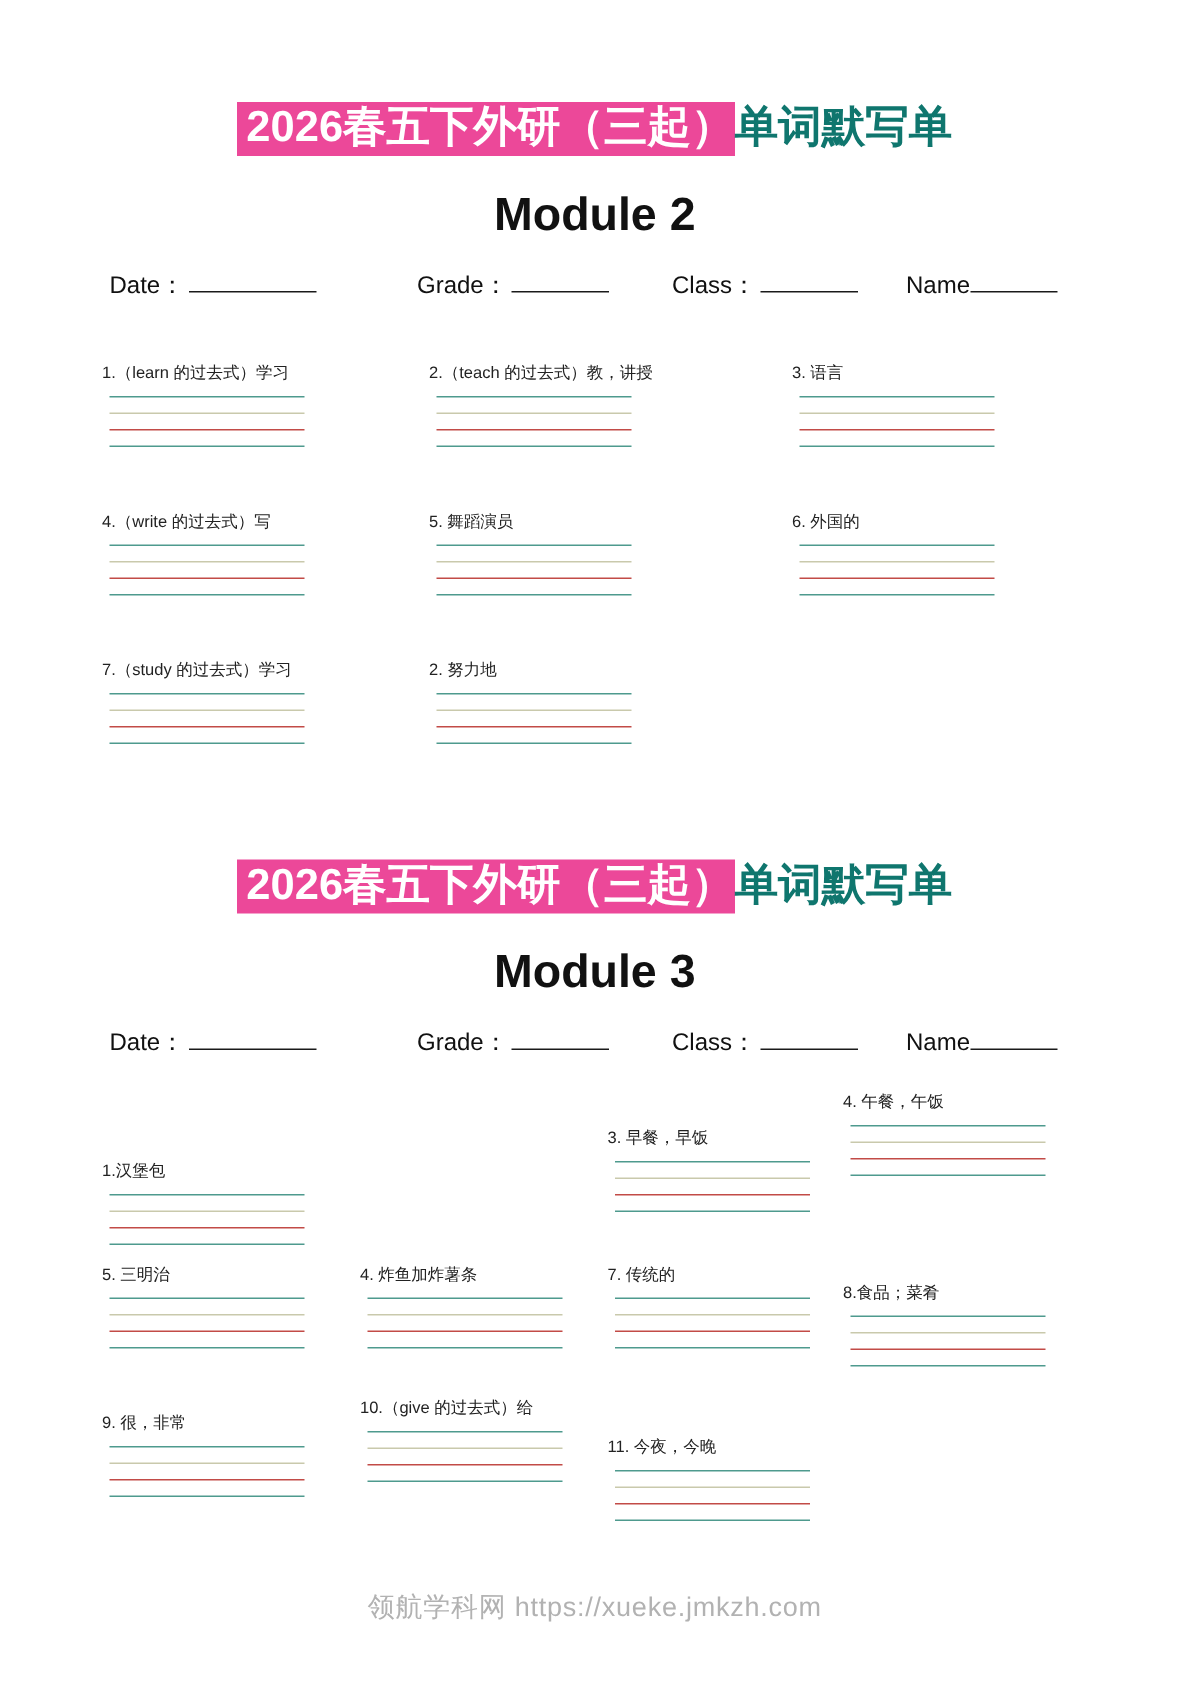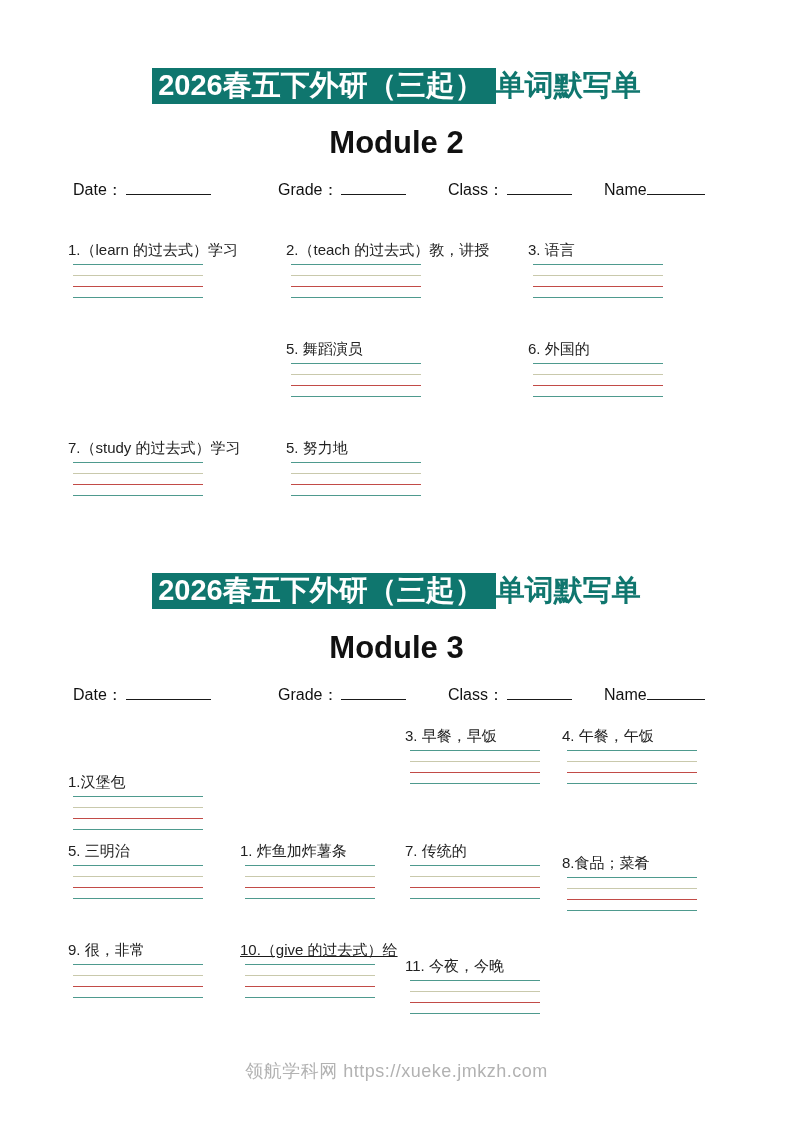--- a/index.html
+++ b/index.html
@@ -3,32 +3,32 @@
 <meta charset="utf-8">
 <style>
   html,body{margin:0;padding:0;background:#ffffff;}
   .page{
     position:relative;width:793px;height:1122px;margin:0 auto;background:#ffffff;
     font-family:"Liberation Sans","DejaVu Sans",sans-serif;color:#1a1a1a;overflow:hidden;
   }
   .sheet{position:absolute;left:0;width:793px;}
   .sheet-title{position:absolute;top:0;left:0;width:100%;text-align:center;
     font-size:29px;font-weight:bold;line-height:40px;white-space:nowrap;}
-  .sheet-title .hl{background:#0f766e;color:#ffffff;padding:1px 12px 3px 6px;}
+  .sheet-title .hl{background:#ec4899;color:#ffffff;padding:1px 0 3px 6px;}
   .sheet-title .rest{color:#0f766e;}
   .module-title{position:absolute;top:60px;left:0;width:100%;text-align:center;
     font-size:31px;font-weight:bold;color:#111111;margin:0;}
   .meta-row{position:absolute;top:115px;left:0;width:100%;height:24px;font-size:16px;}
   .meta-field{position:absolute;top:0;white-space:nowrap;}
   .meta-label{color:#111111;}
   .meta-line{display:inline-block;height:14px;border-bottom:1.6px solid #1a1a1a;
     vertical-align:baseline;margin-left:3px;}
   .w85{width:85px;} .w65{width:65px;} .w58{width:58px;margin-left:0;}
   .item{position:absolute;white-space:nowrap;}
-  .item-label{font-size:15px;line-height:19px;color:#222222;}
+  .item-label{font-size:11px;line-height:19px;color:#222222;}
   .write-lines{margin-top:5px;margin-left:5px;width:130px;}
   .wl{display:block;height:0;border-top:1.4px solid transparent;margin-bottom:10px;}
   .wl-t{border-top-color:#4E9A8E;}
   .wl-m{border-top-color:#C9C9AC;}
   .wl-r{border-top-color:#C24B47;}
   .wl-b{border-top-color:#4E9A8E;margin-bottom:0;}
   .footer{position:absolute;top:1058px;left:0;width:100%;text-align:center;
     font-size:18px;line-height:26px;color:#b2b2b2;letter-spacing:0.5px;}
 </style>
 </head>
@@ -78,20 +78,29 @@
     <div class="item" style="left:528px;top:175px;">
       <div class="item-label">3. 语言</div>
       <div class="write-lines">
           <i class="wl wl-t"></i>
           <i class="wl wl-m"></i>
           <i class="wl wl-r"></i>
           <i class="wl wl-b"></i>
         </div>
     </div>
 
+    <div class="item" style="left:68px;top:274px;">
+      <div class="item-label">4.（write 的过去式）写</div>
+      <div class="write-lines">
+          <i class="wl wl-t"></i>
+          <i class="wl wl-m"></i>
+          <i class="wl wl-r"></i>
+          <i class="wl wl-b"></i>
+        </div>
+    </div>
     <div class="item" style="left:286px;top:274px;">
       <div class="item-label">5. 舞蹈演员</div>
       <div class="write-lines">
           <i class="wl wl-t"></i>
           <i class="wl wl-m"></i>
           <i class="wl wl-r"></i>
           <i class="wl wl-b"></i>
         </div>
     </div>
     <div class="item" style="left:528px;top:274px;">
@@ -107,21 +116,21 @@
     <div class="item" style="left:68px;top:373px;">
       <div class="item-label">7.（study 的过去式）学习</div>
       <div class="write-lines">
           <i class="wl wl-t"></i>
           <i class="wl wl-m"></i>
           <i class="wl wl-r"></i>
           <i class="wl wl-b"></i>
         </div>
     </div>
     <div class="item" style="left:286px;top:373px;">
-      <div class="item-label">5. 努力地</div>
+      <div class="item-label">2. 努力地</div>
       <div class="write-lines">
           <i class="wl wl-t"></i>
           <i class="wl wl-m"></i>
           <i class="wl wl-r"></i>
           <i class="wl wl-b"></i>
         </div>
     </div>
   </section>
 
   <section class="sheet" style="top:570px;height:440px;">
@@ -147,21 +156,21 @@
 
     <div class="item" style="left:68px;top:172px;margin-top:30px;">
       <div class="item-label">1.汉堡包</div>
       <div class="write-lines">
           <i class="wl wl-t"></i>
           <i class="wl wl-m"></i>
           <i class="wl wl-r"></i>
           <i class="wl wl-b"></i>
         </div>
     </div>
-    <div class="item" style="left:405px;top:156px;">
+    <div class="item" style="left:405px;top:180px;">
       <div class="item-label">3. 早餐，早饭</div>
       <div class="write-lines">
           <i class="wl wl-t"></i>
           <i class="wl wl-m"></i>
           <i class="wl wl-r"></i>
           <i class="wl wl-b"></i>
         </div>
     </div>
     <div class="item" style="left:562px;top:156px;">
       <div class="item-label">4. 午餐，午饭</div>
@@ -176,21 +185,21 @@
     <div class="item" style="left:68px;top:271px;">
       <div class="item-label">5. 三明治</div>
       <div class="write-lines">
           <i class="wl wl-t"></i>
           <i class="wl wl-m"></i>
           <i class="wl wl-r"></i>
           <i class="wl wl-b"></i>
         </div>
     </div>
     <div class="item" style="left:240px;top:271px;">
-      <div class="item-label">1. 炸鱼加炸薯条</div>
+      <div class="item-label">4. 炸鱼加炸薯条</div>
       <div class="write-lines">
           <i class="wl wl-t"></i>
           <i class="wl wl-m"></i>
           <i class="wl wl-r"></i>
           <i class="wl wl-b"></i>
         </div>
     </div>
     <div class="item" style="left:405px;top:271px;">
       <div class="item-label">7. 传统的</div>
       <div class="write-lines">
@@ -212,21 +221,21 @@
 
     <div class="item" style="left:68px;top:370px;">
       <div class="item-label">9. 很，非常</div>
       <div class="write-lines">
           <i class="wl wl-t"></i>
           <i class="wl wl-m"></i>
           <i class="wl wl-r"></i>
           <i class="wl wl-b"></i>
         </div>
     </div>
-    <div class="item" style="left:240px;top:370px;text-decoration:underline;">
+    <div class="item" style="left:240px;top:360px;">
       <div class="item-label">10.（give 的过去式）给</div>
       <div class="write-lines">
           <i class="wl wl-t"></i>
           <i class="wl wl-m"></i>
           <i class="wl wl-r"></i>
           <i class="wl wl-b"></i>
         </div>
     </div>
     <div class="item" style="left:405px;top:370px;margin-top:16px;">
       <div class="item-label">11. 今夜，今晚</div>

